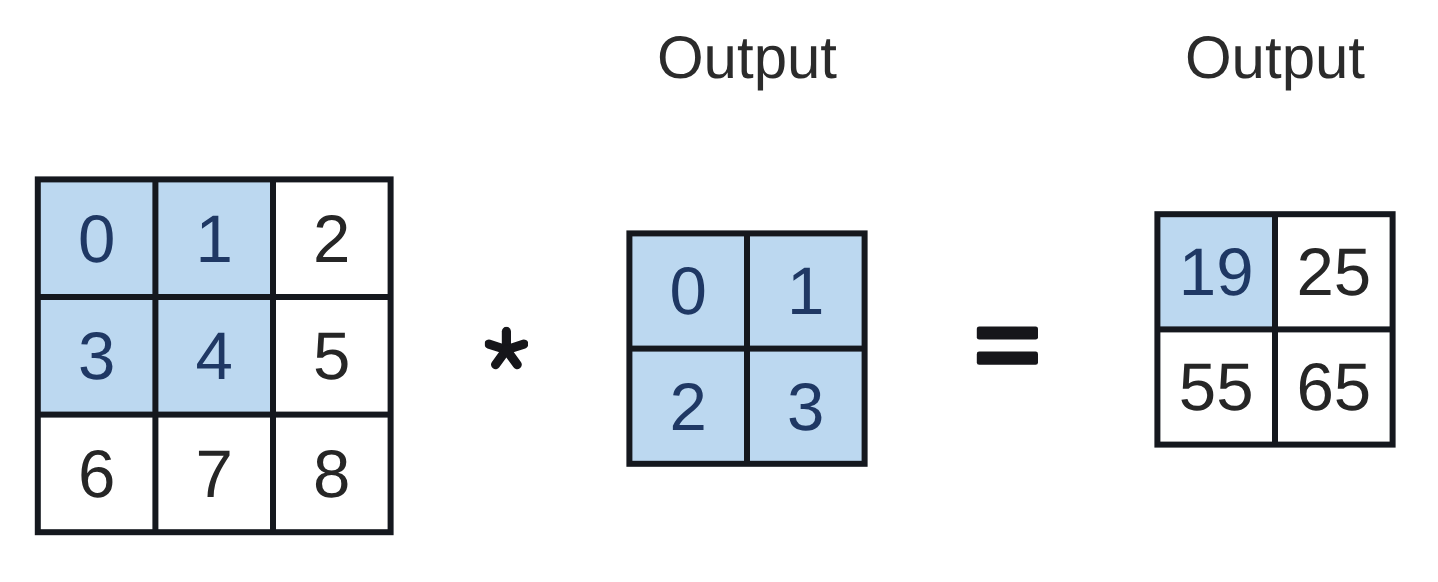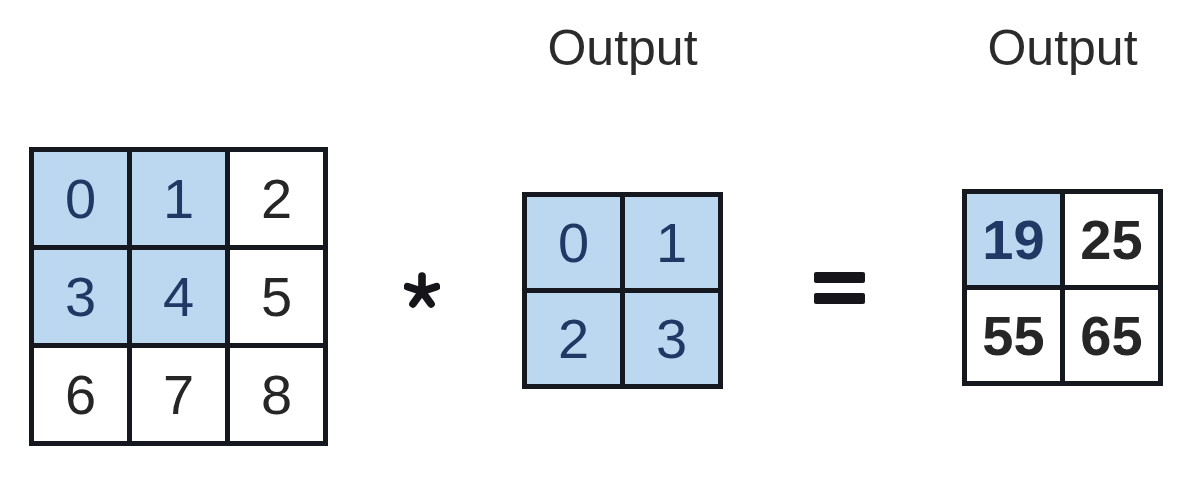--- a/index.html
+++ b/index.html
@@ -54,24 +54,23 @@
     grid-auto-rows: 93px;
   }
   #grid-kernel {
     left: 522px;
     top: 192px;
     grid-template-columns: repeat(2, 93px);
     grid-auto-rows: 91px;
   }
   #grid-output {
     left: 962px;
-    top: 189px;
+    top: 176px;
     grid-template-columns: repeat(2, 93px);
     grid-auto-rows: 91px;
-    font-weight: bold;
   }
 
   .asterisk-wrap {
     position: absolute;
     left: 404px;
     top: 272px;
     width: 36px;
     height: 38px;
   }
   .asterisk-wrap svg { display: block; width: 100%; height: 100%; }

